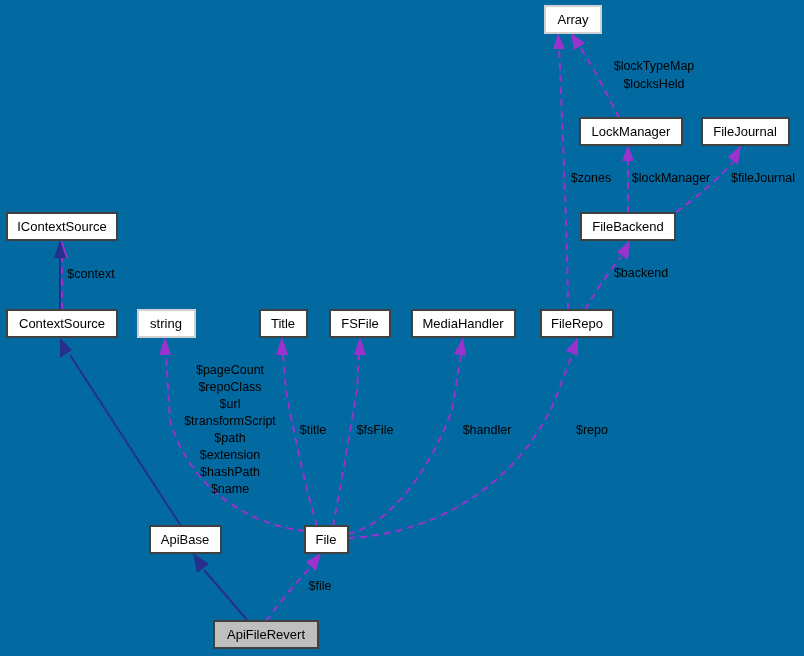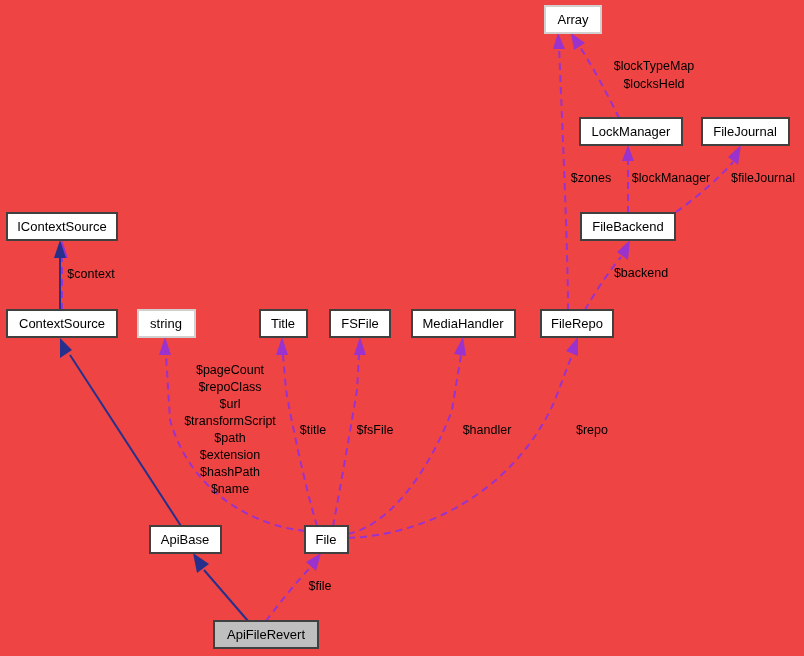--- a/index.html
+++ b/index.html
@@ -7,21 +7,21 @@
     padding: 0;
     background: #ffffff;
   }
   body {
     font-family: "Liberation Sans", sans-serif;
   }
   #diagram-root {
     position: relative;
     width: 804px;
     height: 656px;
-    background: #ef4444;
+    background: #0369a1;
     overflow: hidden;
   }
   svg#uml-canvas {
     position: absolute;
     left: 0;
     top: 0;
     width: 804px;
     height: 656px;
   }
   .node-box {

